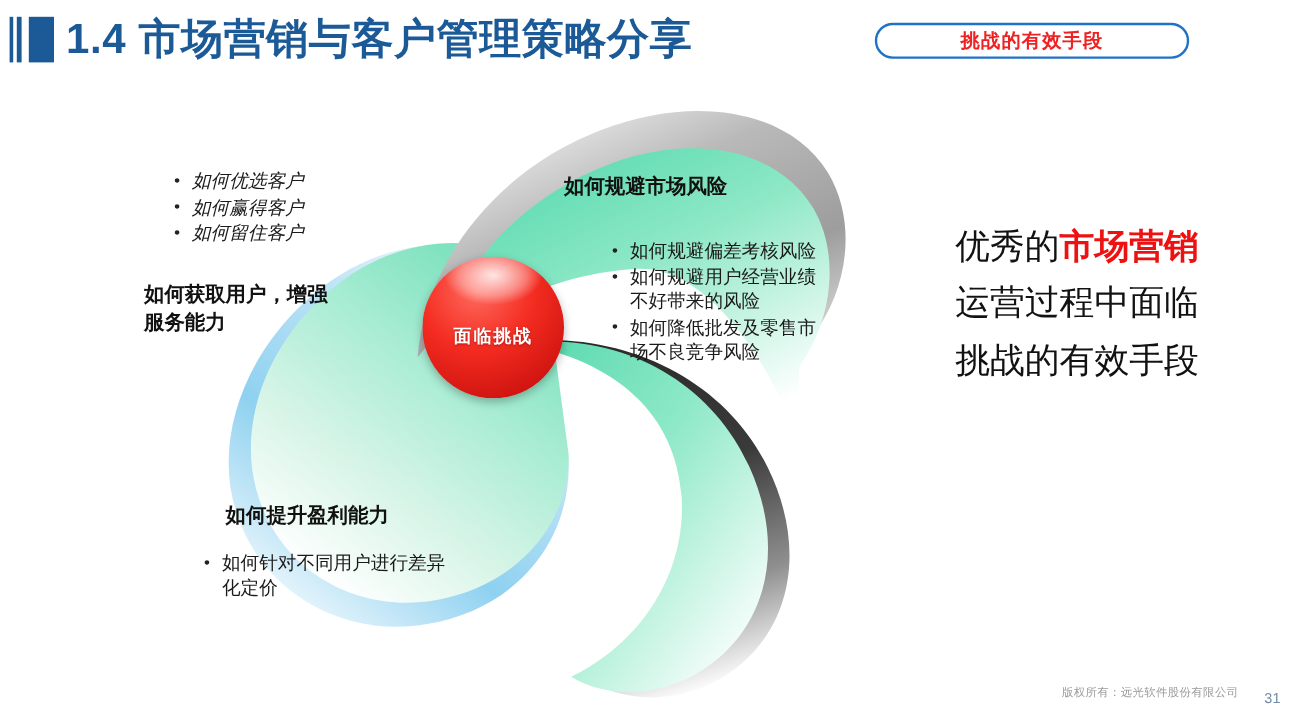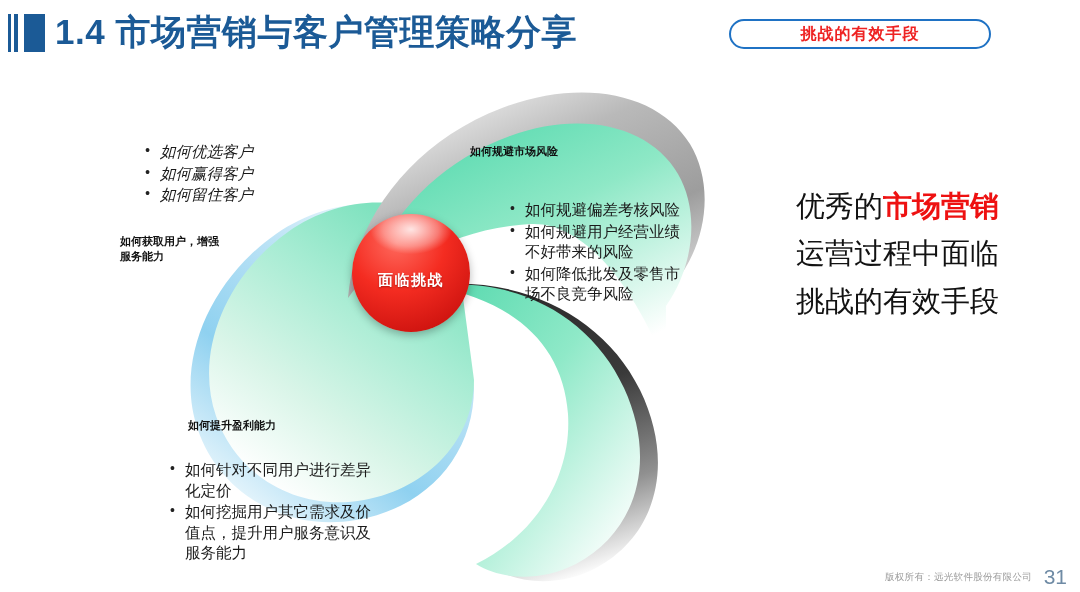--- a/index.html
+++ b/index.html
@@ -97,21 +97,21 @@
     font-weight: bold;
     color: #ffffff;
     letter-spacing: 1.5px;
     margin-top: 14px;
     text-shadow: 0 1px 2px rgba(120,0,0,0.55);
   }
 
   
   .blk { position: absolute; }
   .blk-heading {
-    font-size: 11px;
+    font-size: 17px;
     font-weight: bold;
     color: #111111;
     line-height: 1.38;
     white-space: pre-line;
   }
   .bullet-list {
     list-style: none;
     margin: 0; padding: 0;
   }
   .bullet-list li {
@@ -161,21 +161,21 @@
   #footer-copyright {
     position: absolute;
     right: 48px; bottom: 8px;
     font-size: 9.5px;
     color: #9a9a9a;
     letter-spacing: 0.3px;
   }
   #footer-pagenum {
     position: absolute;
     right: 13px; bottom: 3px;
-    font-size: 21px;
+    font-size: 12px;
     color: #6f8ba5;
   }
 </style>
 </head>
 <body>
 
 <div id="slide">
 
   <div id="header-bar">
 
@@ -312,23 +312,20 @@
     <li>如何规避用户经营业绩
 不好带来的风险</li>
     <li>如何降低批发及零售市
 场不良竞争风险</li>
   </ul>
 
   <div class="blk blk-heading" id="blk-profit-heading">如何提升盈利能力</div>
   <ul class="bullet-list blk" id="blk-profit-bullets">
     <li>如何针对不同用户进行差异
 化定价</li>
-    <li>如何挖掘用户其它需求及价
-值点，提升用户服务意识及
-服务能力</li>
   </ul>
 
   <div id="conclusion">
       <div class="concl-line"><span>优秀的</span><span class="concl-em">市场营销</span></div>
       <div class="concl-line"><span>运营过程中面临</span></div>
       <div class="concl-line"><span>挑战的有效手段</span></div>
     </div>
 
   <div id="footer-copyright">版权所有：远光软件股份有限公司</div>
   <div id="footer-pagenum">31</div>

